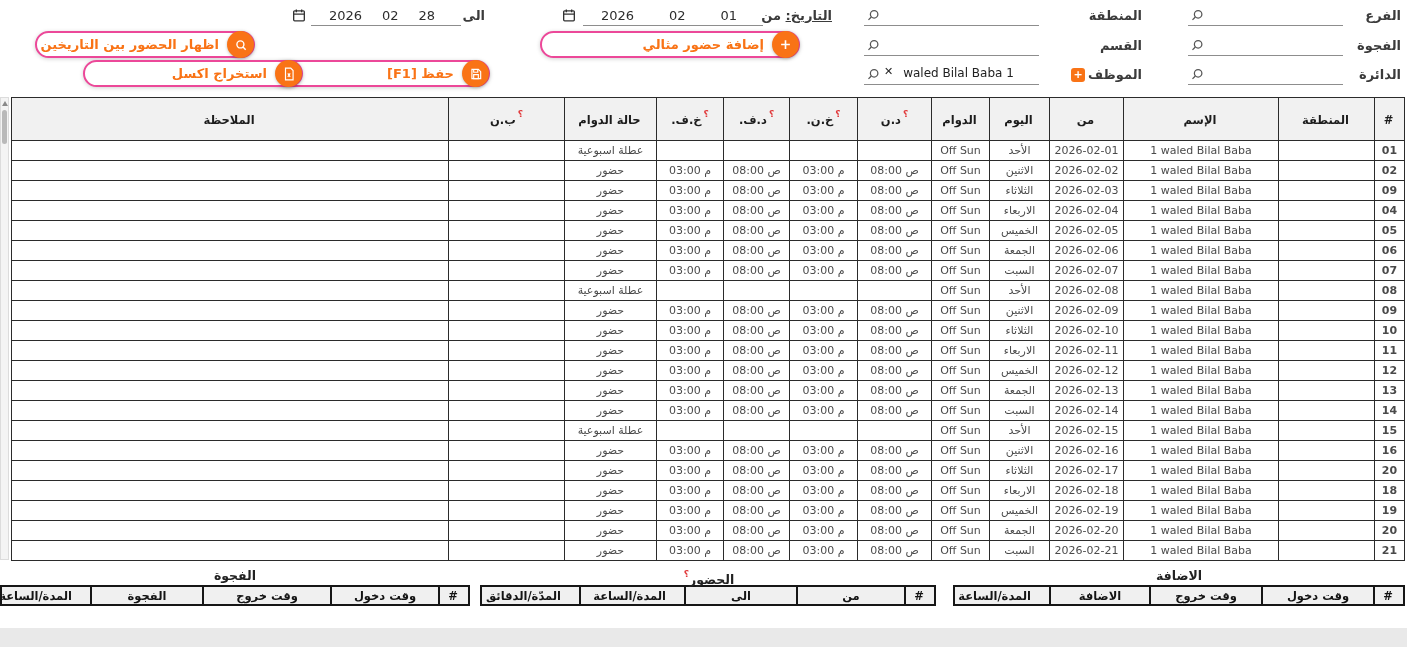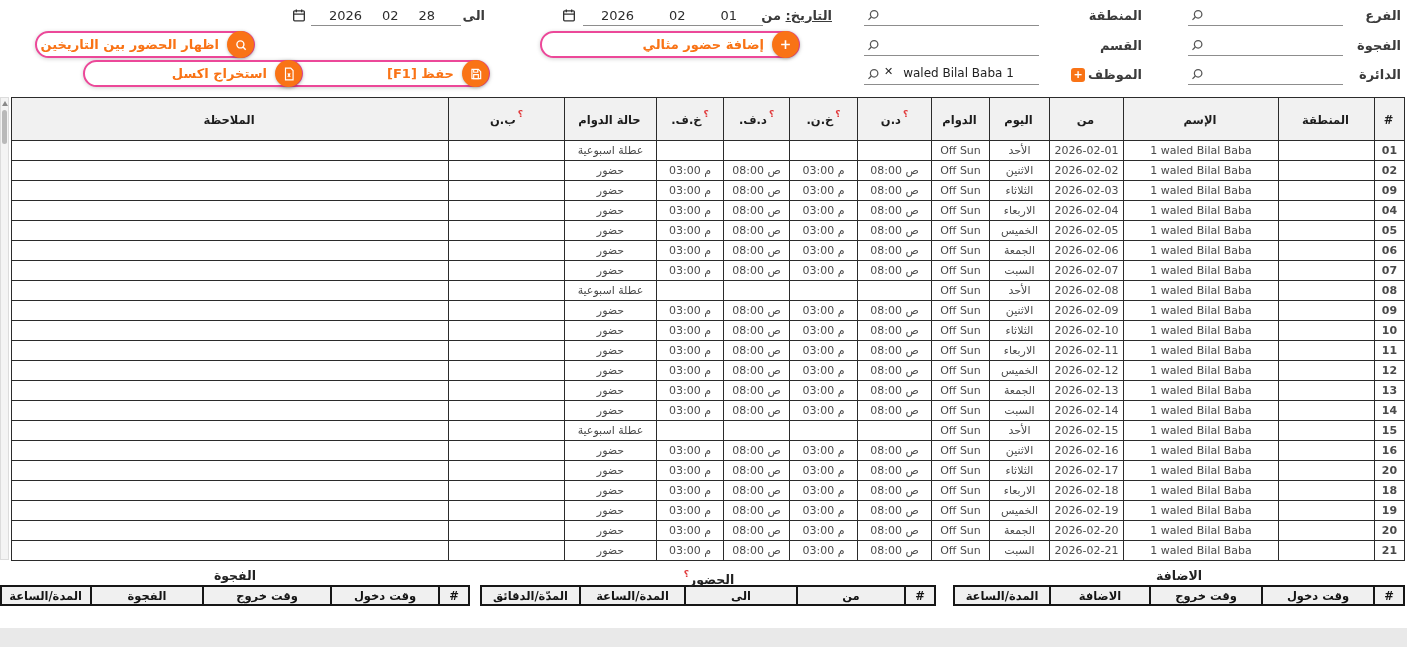--- a/index.html
+++ b/index.html
@@ -47,21 +47,21 @@
   .vscroll .thumb{ position:absolute; top:12px; left:1px; width:5px; height:34px; background:#b9b9b9; border-radius:3px; }
   
   .panels{ position:absolute; top:568px; right:2px; left:0; display:flex; direction:rtl; }
   .panel{ flex:none; }
   .panel.p-att{ width:456px; margin-left:10px; }
   .panel.p-ot { width:452px; margin-left:17px; }
   .panel.p-gap{ width:470px; }
   .ptitle{ text-align:center; font-size:12.5px; font-weight:bold; color:#222; height:17px; line-height:16px; }
   .panel table{ border-collapse:collapse; table-layout:fixed; width:100%; direction:rtl; }
   .panel th{ border:2px solid #161616; background:#f0f0f0; font-size:11.5px; font-weight:bold; color:#141414;
-             height:19px; padding:0 8px; white-space:nowrap; overflow:hidden; }
+             height:19px; padding:0 18px; white-space:nowrap; overflow:hidden; }
   .footer-strip{ position:absolute; top:628px; left:0; right:0; height:19px; background:#e9e9e9; }
   svg{ display:block; }
 </style>
 </head>
 <body>
 
 <div class="topbar">
 
   <div class="flabel" style="top:8px; right:6px; width:54px;">الفرع</div>
   <div class="ufield" style="top:6px; right:64px; width:155px;">

